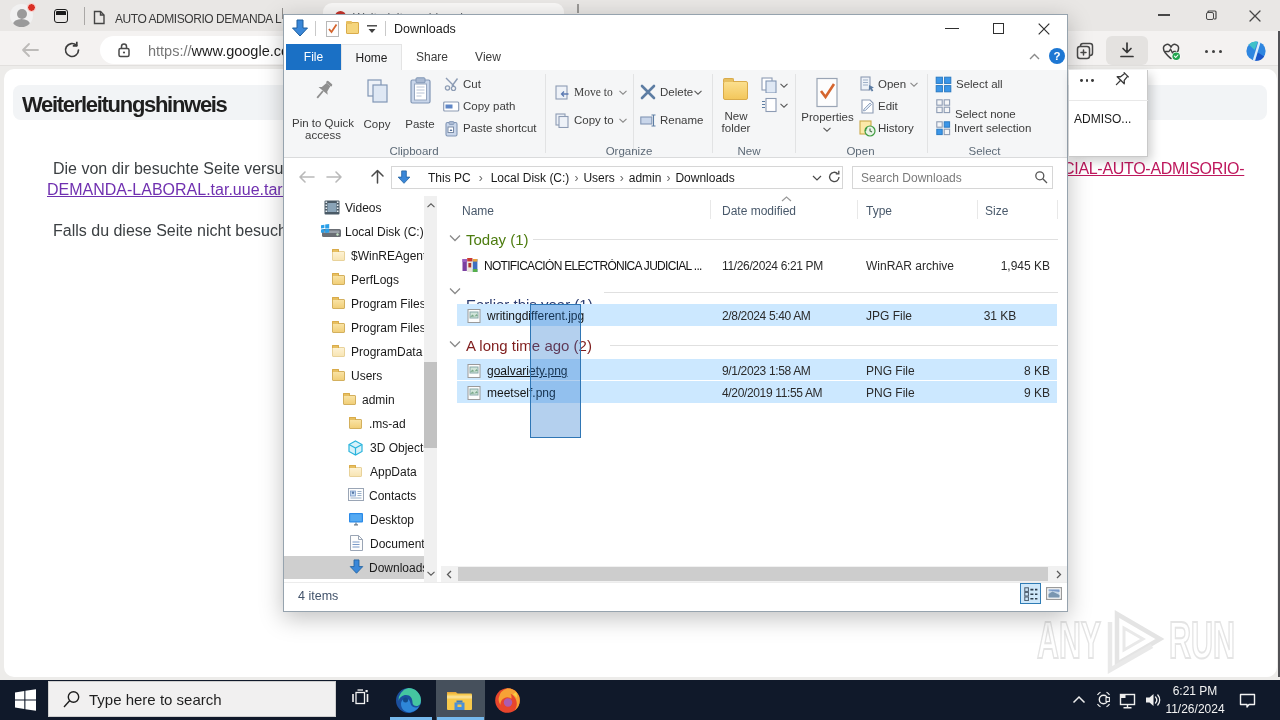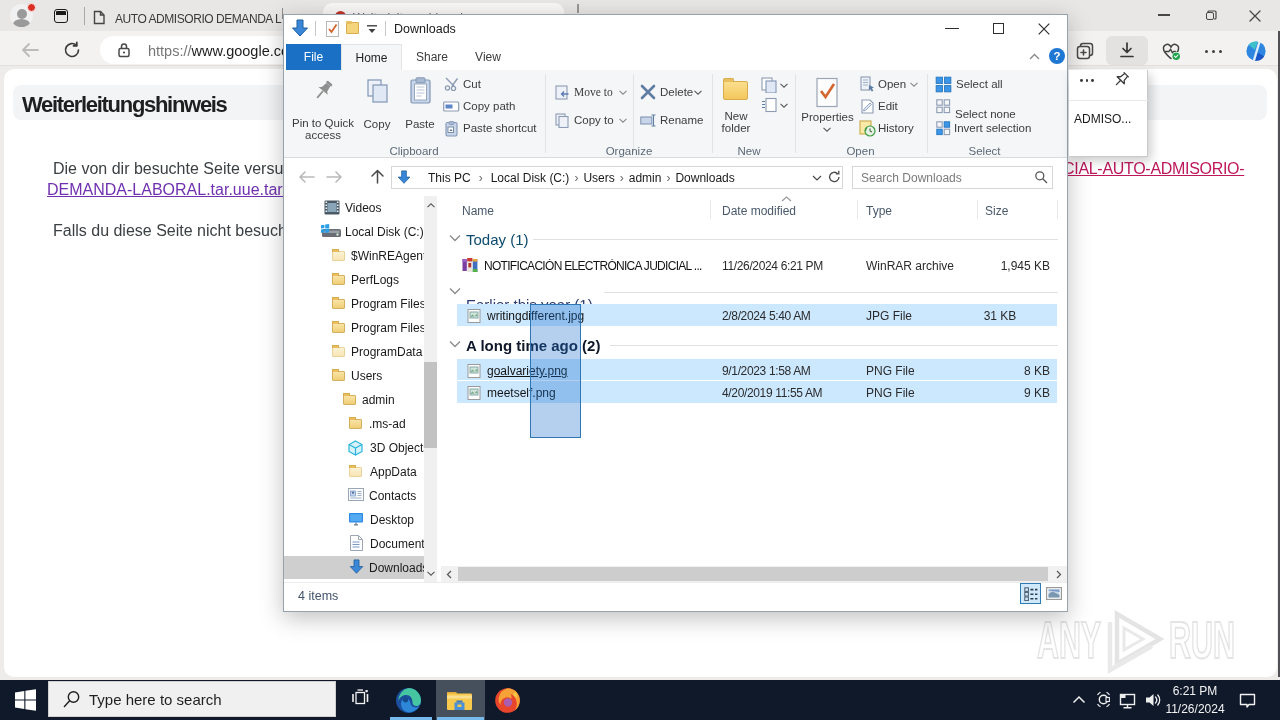--- a/index.html
+++ b/index.html
@@ -333,21 +333,21 @@
     <path d="M1 5 L5.5 1 L10 5" fill="none" stroke="#9a9a9a" stroke-width="1.2"></path>
   </svg>
 <div class="abs" style="left:710px;top:200px;width:1px;height:19px;background:#e8e8e8;"></div>
 <div class="abs" style="left:857px;top:200px;width:1px;height:19px;background:#e8e8e8;"></div>
 <div class="abs" style="left:977px;top:200px;width:1px;height:19px;background:#e8e8e8;"></div>
 <div class="abs" style="left:1057px;top:200px;width:1px;height:19px;background:#e8e8e8;"></div>
 
 <svg class="abs" style="left:449px;top:234px;" width="12" height="8" viewBox="0 0 12 8">
     <path d="M1 1.5 L6 6.5 L11 1.5" fill="none" stroke="#8a8a8a" stroke-width="1.3"></path>
   </svg>
-<div class="abs" style="left:466px;top:231px;font-size:15px;color:#0c4a6e;">Today (1)</div>
+<div class="abs" style="left:466px;top:231px;font-size:15px;color:#4d7c0f;">Today (1)</div>
 <div class="abs" style="left:533px;top:239px;width:525px;height:1px;background:#e0e0e0;"></div>
 <svg class="abs" style="left:462px;top:257px;" width="16" height="16" viewBox="0 0 16 16">
   <rect x="0.5" y="2" width="4.3" height="12" fill="#7a3fa0"></rect>
   <rect x="0.5" y="2" width="4.3" height="3" fill="#9a5fc0"></rect>
   <rect x="5.2" y="1" width="5.2" height="14" fill="#e8e4de"></rect>
   <rect x="5.2" y="1" width="5.2" height="3.4" fill="#cc3b33"></rect>
   <rect x="6.4" y="6" width="2.8" height="4.4" fill="#b0342c"></rect>
   <rect x="10.8" y="2" width="4.6" height="13" fill="#3f6fc0"></rect>
   <rect x="10.8" y="12" width="4.6" height="3" fill="#56b04a"></rect>
   <rect x="10.8" y="2" width="4.6" height="2.6" fill="#e8a33c"></rect>
@@ -362,21 +362,21 @@
 <div class="abs" style="left:466px;top:284px;font-size:15px;color:#2b3c70;margin-top:12px;">Earlier this year (1)</div>
 <div class="abs" style="left:604px;top:292px;width:454px;height:1px;background:#e0e0e0;"></div>
 <div class="abs" style="left:457px;top:304px;width:600px;height:22px;background:#cce8ff;"></div>
 <div class="abs" style="left:487px;top:309px;font-size:12px;color:#141414;">writingdifferent.jpg</div>
 <div class="abs" style="left:722px;top:309px;font-size:12px;letter-spacing:-0.35px;color:#2b2b2b;">2/8/2024 5:40 AM</div>
 <div class="abs" style="left:866px;top:309px;font-size:12px;color:#2b2b2b;">JPG File</div>
 <div class="abs" style="left:950px;top:309px;width:100px;text-align:center;font-size:12px;color:#2b2b2b;">31 KB</div>
 <svg class="abs" style="left:449px;top:340px;" width="12" height="8" viewBox="0 0 12 8">
     <path d="M1 1.5 L6 6.5 L11 1.5" fill="none" stroke="#8a8a8a" stroke-width="1.3"></path>
   </svg>
-<div class="abs" style="left:466px;top:337px;font-size:15px;color:#0f172a;font-weight:bold;">A long time ago (2)</div>
+<div class="abs" style="left:466px;top:337px;font-size:15px;color:#7f1d1d;">A long time ago (2)</div>
 <div class="abs" style="left:610px;top:345px;width:448px;height:1px;background:#e0e0e0;"></div>
 <div class="abs" style="left:457px;top:359px;width:600px;height:21px;background:#cce8ff;"></div>
 <div class="abs" style="left:487px;top:364px;font-size:12px;color:#141414;text-decoration:underline;">goalvariety.png</div>
 <div class="abs" style="left:722px;top:364px;font-size:12px;letter-spacing:-0.35px;color:#2b2b2b;">9/1/2023 1:58 AM</div>
 <div class="abs" style="left:866px;top:364px;font-size:12px;color:#2b2b2b;">PNG File</div>
 <div class="abs" style="left:950px;top:364px;width:100px;text-align:right;font-size:12px;color:#2b2b2b;">8 KB</div>
 <div class="abs" style="left:457px;top:381px;width:600px;height:22px;background:#cce8ff;"></div>
 <div class="abs" style="left:487px;top:386px;font-size:12px;color:#141414;">meetself.png</div>
 <div class="abs" style="left:722px;top:386px;font-size:12px;letter-spacing:-0.35px;color:#2b2b2b;">4/20/2019 11:55 AM</div>
 <div class="abs" style="left:866px;top:386px;font-size:12px;color:#2b2b2b;">PNG File</div>

